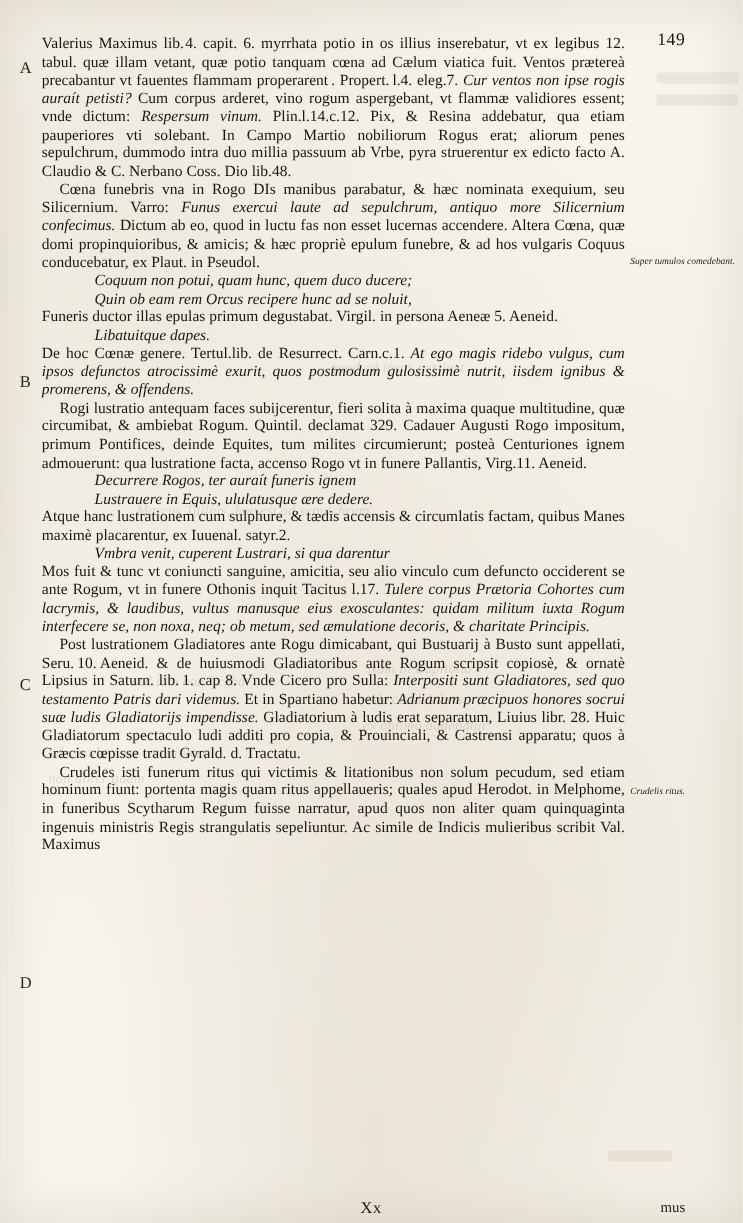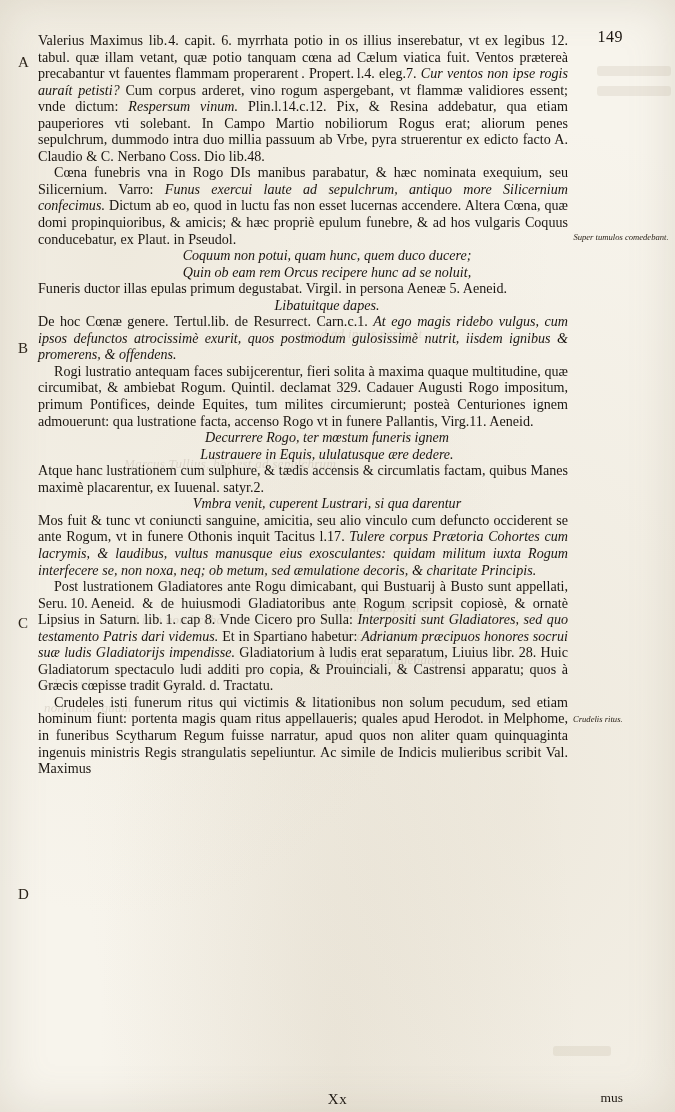--- a/index.html
+++ b/index.html
@@ -75,21 +75,21 @@
   p.body.indent {
     text-indent: 16px;
   }
   .it { font-style: italic; }
   .quote {
     font-size: 14.1px;
     line-height: 16.55px;
     font-style: italic;
     margin: 0;
     padding-left: 48px;
-    text-align: center;
+    text-align: left;
   }
   .marginal-letter {
     position: absolute;
     left: 18px;
     font-size: 15px;
     font-family: "Liberation Serif", serif;
     color: #2a2218;
   }
   .margin-note {
     position: absolute;
@@ -167,39 +167,39 @@
     <p class="quote">Quin ob eam rem Orcus recipere hunc ad se noluit,</p>
 
     <p class="body">Funeris ductor illas epulas primum degustabat. Virgil. in persona Aeneæ 5. Aeneid.</p>
 
     <p class="quote">Libatuitque dapes.</p>
 
     <p class="body">De hoc Cœnæ genere. Tertul.lib. de Resurrect. Carn.c.1. <span class="it">At ego magis ridebo vulgus, cum ipsos defunctos atrocissimè exurit, quos postmodum gulosissimè nutrit, iisdem ignibus &amp; promerens, &amp; offendens.</span></p>
 
     <p class="body indent">Rogi lustratio antequam faces subijcerentur, fieri solita à maxima quaque multitudine, quæ circumibat, &amp; ambiebat Rogum. Quintil. declamat 329. Cadauer Augusti Rogo impositum, primum Pontifices, deinde Equites, tum milites circumierunt; posteà Centuriones ignem admouerunt: qua lustratione facta, accenso Rogo vt in funere Pallantis, Virg.11. Aeneid.</p>
 
-    <p class="quote">Decurrere Rogo, ter mœstum funeris ignem</p>
+    <p class="quote">Decurrere Rogos, ter auraít funeris ignem</p>
     <p class="quote">Lustrauere in Equis, ululatusque ære dedere.</p>
 
     <p class="body">Atque hanc lustrationem cum sulphure, &amp; tædis accensis &amp; circumlatis factam, quibus Manes maximè placarentur, ex Iuuenal. satyr.2.</p>
 
     <p class="quote">Vmbra venit, cuperent Lustrari, si qua darentur</p>
 
     <p class="body">Mos fuit &amp; tunc vt coniuncti sanguine, amicitia, seu alio vinculo cum defuncto occiderent se ante Rogum, vt in funere Othonis inquit Tacitus l.17. <span class="it">Tulere corpus Prætoria Cohortes cum lacrymis, &amp; laudibus, vultus manusque eius exosculantes: quidam militum iuxta Rogum interfecere se, non noxa, neq; ob metum, sed æmulatione decoris, &amp; charitate Principis.</span></p>
 
     <p class="body indent">Post lustrationem Gladiatores ante Rogu dimicabant, qui Bustuarij à Busto sunt appellati, Seru. 10. Aeneid. &amp; de huiusmodi Gladiatoribus ante Rogum scripsit copiosè, &amp; ornatè Lipsius in Saturn. lib. 1. cap 8. Vnde Cicero pro Sulla: <span class="it">Interpositi sunt Gladiatores, sed quo testamento Patris dari videmus.</span> Et in Spartiano habetur: <span class="it">Adrianum præcipuos honores socrui suæ ludis Gladiatorijs impendisse.</span> Gladiatorium à ludis erat separatum, Liuius libr. 28. Huic Gladiatorum spectaculo ludi additi pro copia, &amp; Prouinciali, &amp; Castrensi apparatu; quos à Græcis cœpisse tradit Gyrald. d. Tractatu.</p>
 
     <p class="body indent">Crudeles isti funerum ritus qui victimis &amp; litationibus non solum pecudum, sed etiam hominum fiunt: portenta magis quam ritus appellaueris; quales apud Herodot. in Melphome, in funeribus Scytharum Regum fuisse narratur, apud quos non aliter quam quinquaginta ingenuis ministris Regis strangulatis sepeliuntur. Ac simile de Indicis mulieribus scribit Val. Maximus</p>
 
   </div>
 
   <div class="marginal-letter" style="top:54px;">A</div>
   <div class="marginal-letter" style="top:340px;">B</div>
   <div class="marginal-letter" style="top:615px;">C</div>
   <div class="marginal-letter" style="top:886px;">D</div>
 
-  <div class="margin-note" style="top:232px;text-align:center;">Super tumulos comedebant.</div>
+  <div class="margin-note" style="top:232px;">Super tumulos comedebant.</div>
   <div class="margin-note" style="top:714px;">Crudelis ritus.</div>
 
   <div class="signature">Xx</div>
   <div class="catchword">mus</div>
 
 </div>
 
 </body></html>

